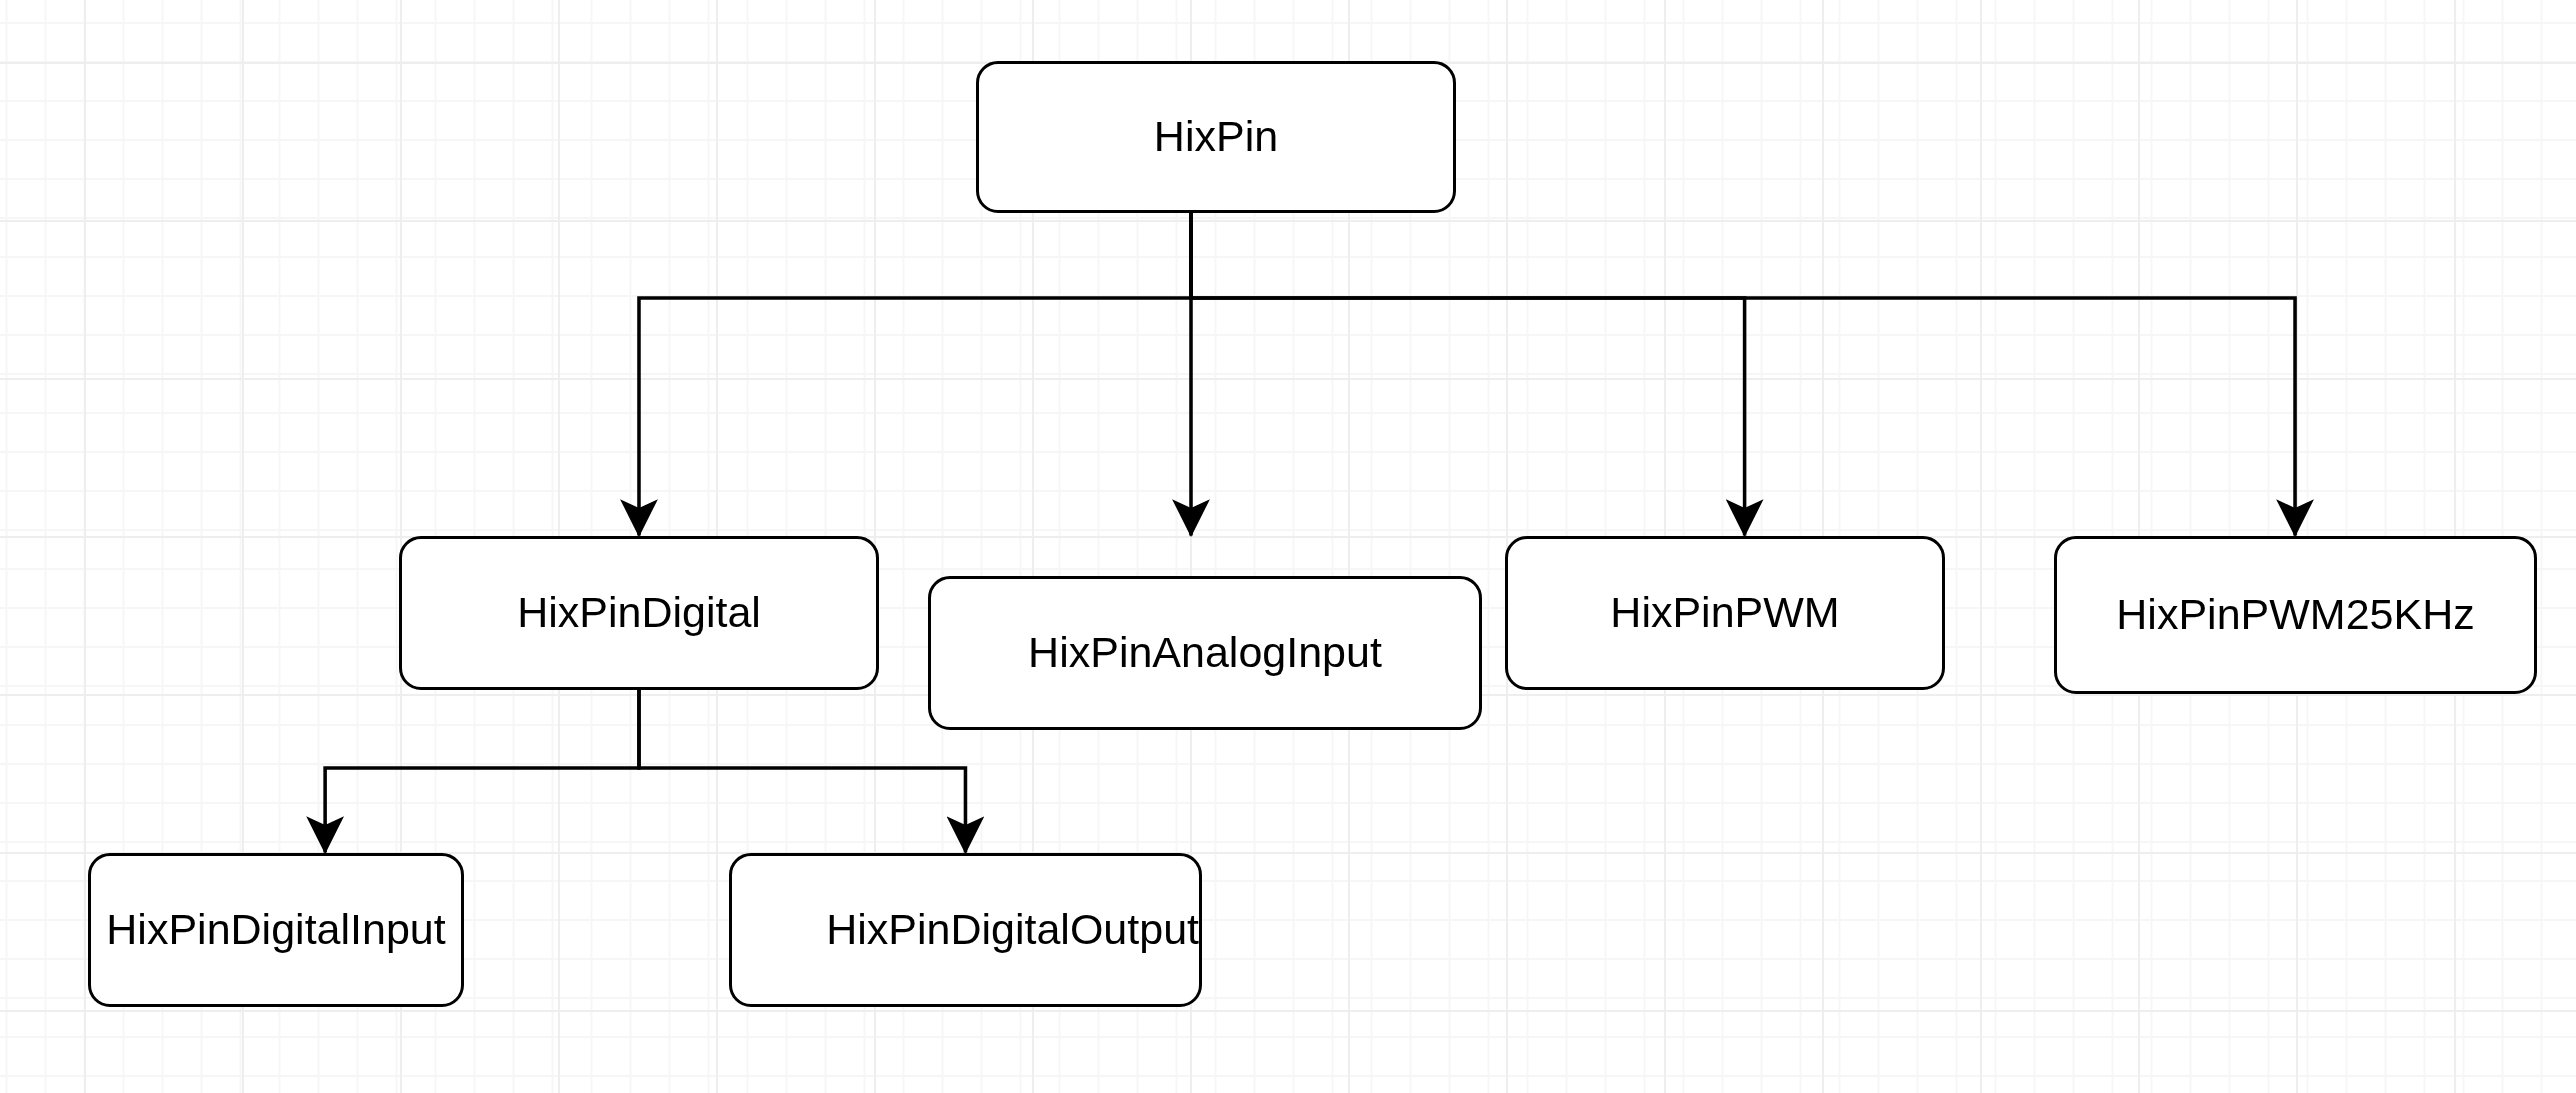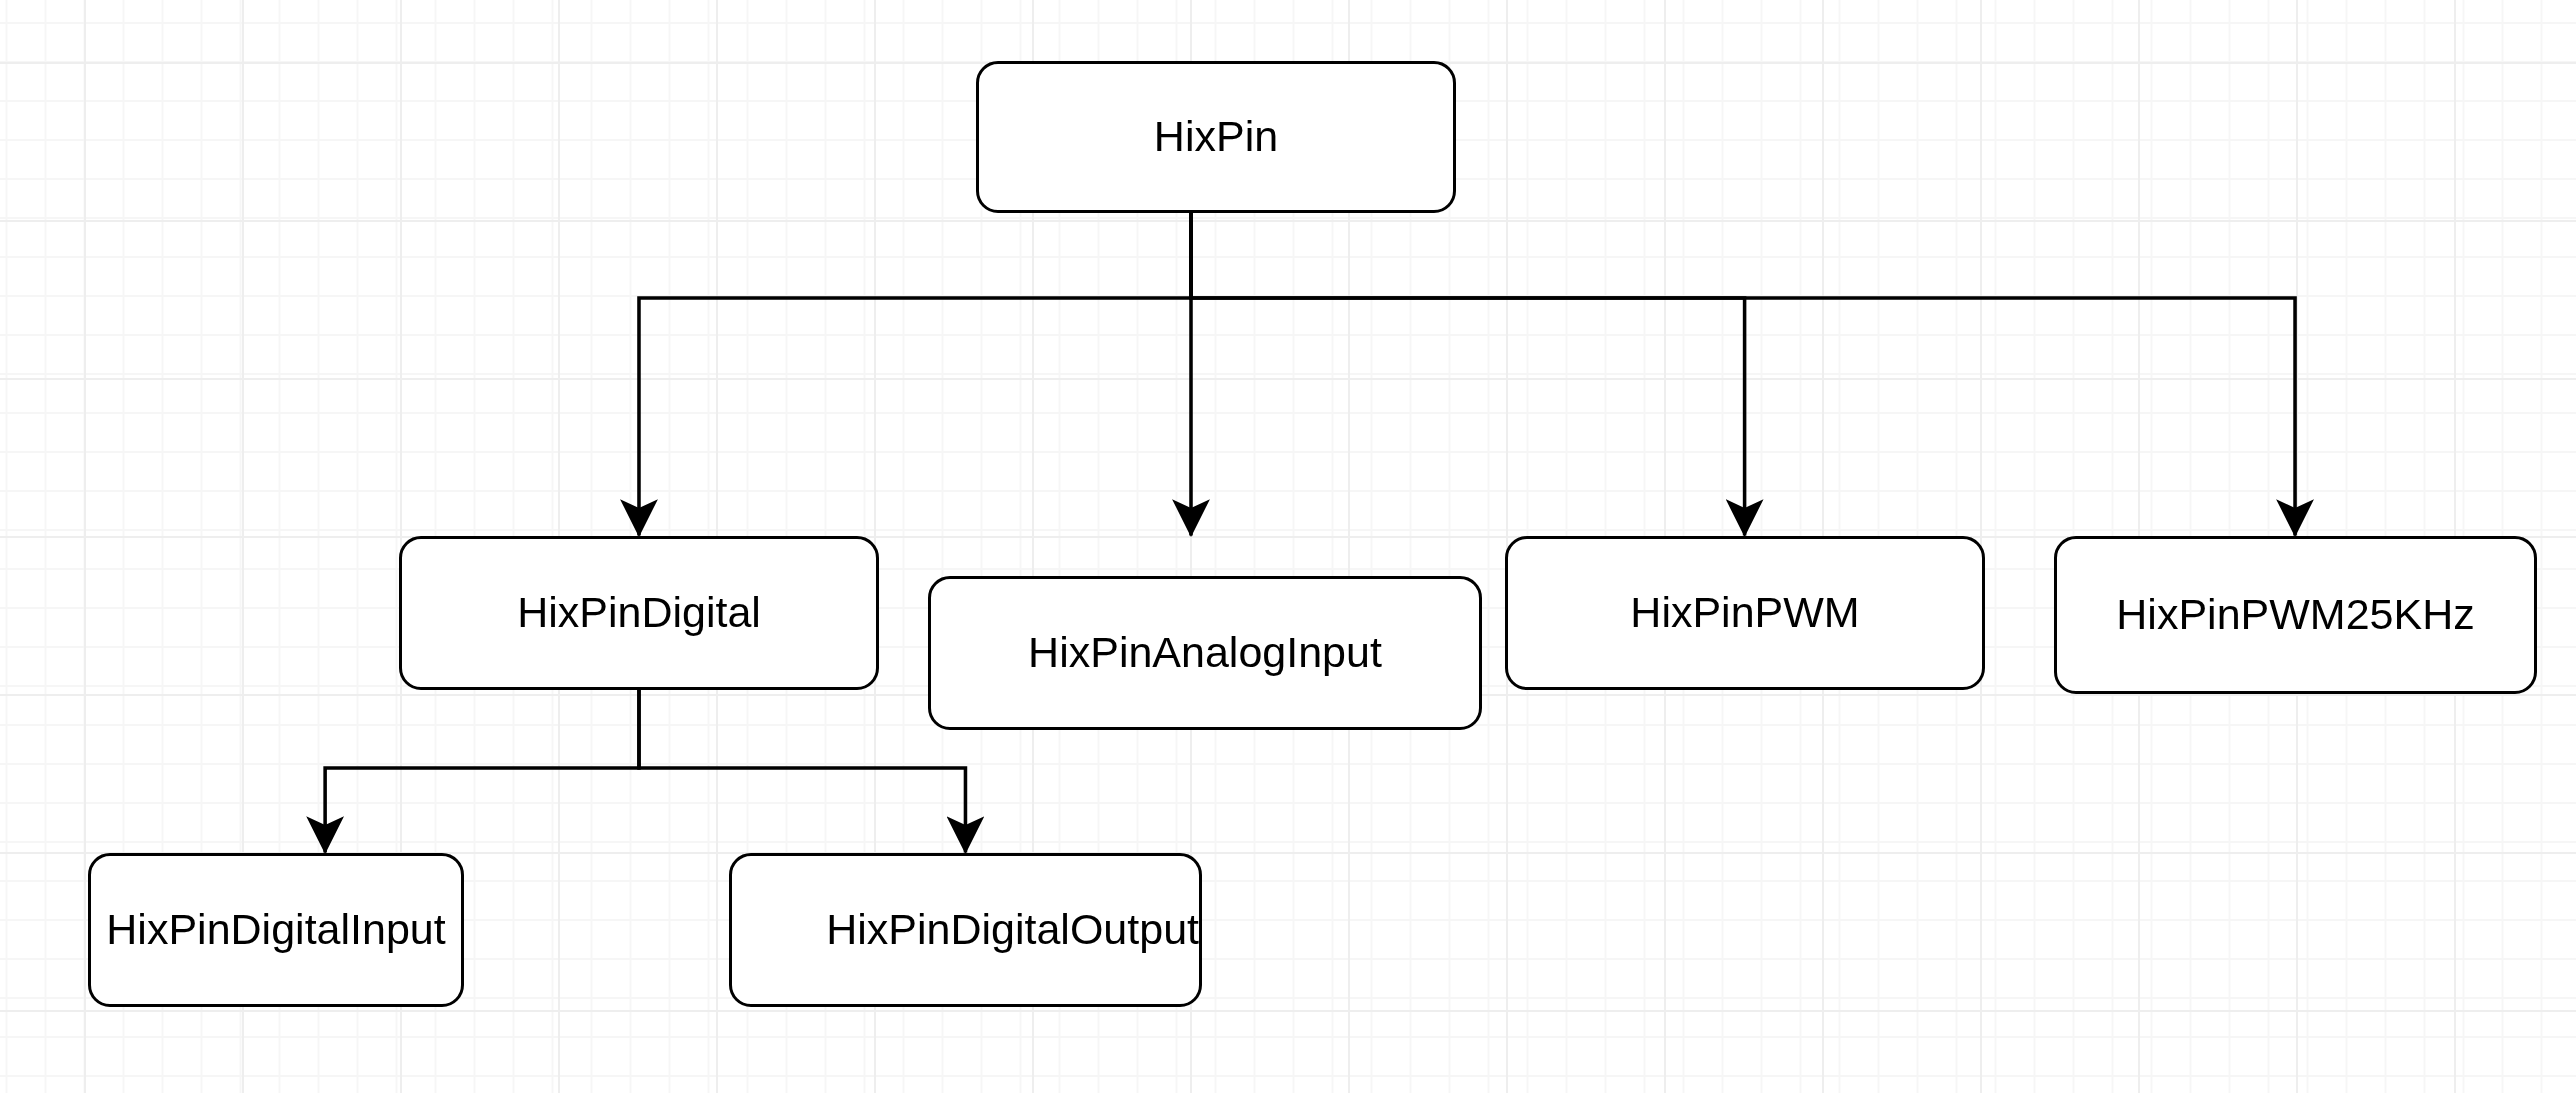--- a/index.html
+++ b/index.html
@@ -54,21 +54,21 @@
   </div>
 
   <div class="node" style="left:399px;top:536px;width:480px;height:154px;">
     <span>HixPinDigital</span>
   </div>
 
   <div class="node" style="left:928px;top:536px;width:554px;height:154px;margin-top:40px;">
     <span>HixPinAnalogInput</span>
   </div>
 
-  <div class="node" style="left:1505px;top:536px;width:480px;height:154px;">
+  <div class="node" style="left:1505px;top:536px;width:440px;height:154px;">
     <span>HixPinPWM</span>
   </div>
 
   <div class="node" style="left:2054px;top:536px;width:483px;height:158px;">
     <span>HixPinPWM25KHz</span>
   </div>
 
   <div class="node" style="left:88px;top:853px;width:376px;height:154px;">
     <span>HixPinDigitalInput</span>
   </div>

